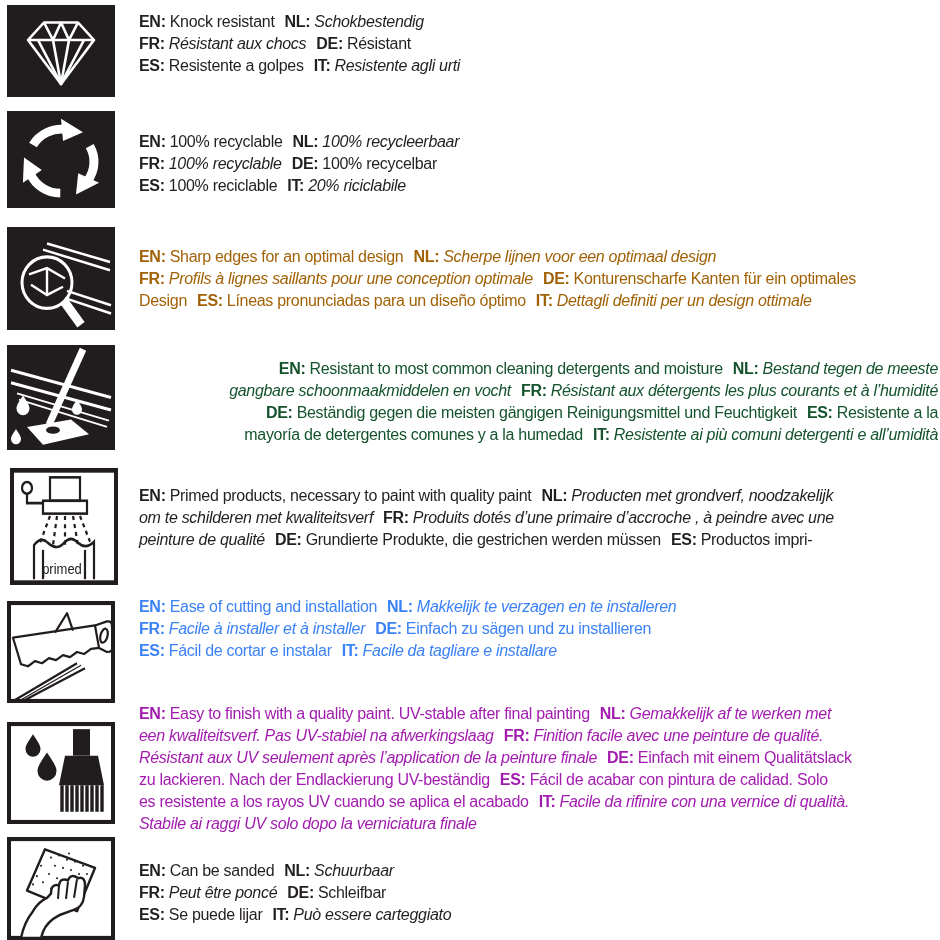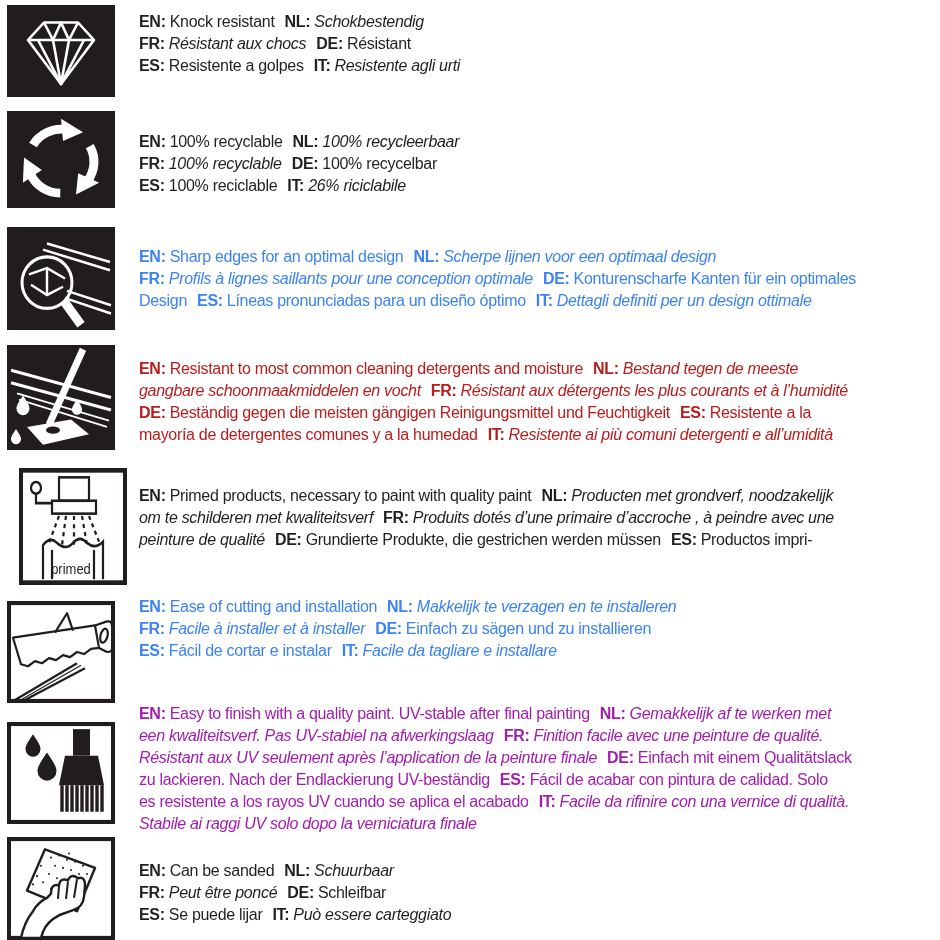--- a/index.html
+++ b/index.html
@@ -52,62 +52,62 @@
             </g>
       <g transform="rotate(240)">
               <path d="M-28 -17 A33 33 0 0 1 4 -33" fill="none" stroke="#ffffff" stroke-width="9"></path>
               <polygon points="0,-44 22,-30 2,-21" fill="#ffffff"></polygon>
             </g>
     </g>
         </svg>
       </div><div class="text-block" style="top: 131px; color: rgb(35, 31, 32);">
         <div class="line"><span class="run-label">EN:</span><span class="run-text">100% recyclable</span><span class="run-label">NL:</span><span class="run-text italic">100% recycleerbaar</span></div>
         <div class="line"><span class="run-label">FR:</span><span class="run-text italic">100% recyclable</span><span class="run-label">DE:</span><span class="run-text">100% recycelbar</span></div>
-        <div class="line"><span class="run-label">ES:</span><span class="run-text">100% reciclable</span><span class="run-label">IT:</span><span class="run-text italic">26% riciclabile</span></div>
+        <div class="line"><span class="run-label">ES:</span><span class="run-text">100% reciclable</span><span class="run-label">IT:</span><span class="run-text italic">20% riciclabile</span></div>
       </div></div><div class="row"><div class="icon-box dark" style="left: 7px; top: 227px; width: 108px; height: 103px;">
         <svg viewBox="0 0 108 100" preserveAspectRatio="none">
     <rect width="108" height="100" fill="#211c1d"></rect>
     <g fill="none" stroke="#ffffff" stroke-width="2.4">
       <path d="M40 16 L103 34"></path>
             <path d="M36 22 L103 42"></path>
       <path d="M60 62 L104 76"></path>
             <path d="M58 69 L104 84"></path>
       <circle cx="40" cy="54" r="25" stroke-width="3"></circle>
       <path d="M22 46 L40 40 L58 50"></path>
             <path d="M40 40 L40 66"></path>
             <path d="M24 56 L40 66 L56 58"></path>
     </g>
     <path d="M57 72 L74 95" stroke="#ffffff" stroke-width="9"></path>
         </svg>
-      </div><div class="text-block" style="top: 246px; color: #3b82f6;">
+      </div><div class="text-block" style="top: 246px; color: #a16207;">
         <div class="line"><span class="run-label">EN:</span><span class="run-text">Sharp edges for an optimal design</span><span class="run-label">NL:</span><span class="run-text italic">Scherpe lijnen voor een optimaal design</span></div>
         <div class="line"><span class="run-label">FR:</span><span class="run-text italic">Profils à lignes saillants pour une conception optimale</span><span class="run-label">DE:</span><span class="run-text">Konturenscharfe Kanten für ein optimales</span></div>
         <div class="line"><span class="run-text">Design</span><span class="run-label">ES:</span><span class="run-text">Líneas pronunciadas para un diseño óptimo</span><span class="run-label">IT:</span><span class="run-text italic">Dettagli definiti per un design ottimale</span></div>
       </div></div><div class="row"><div class="icon-box dark" style="left: 7px; top: 345px; width: 108px; height: 105px;">
         <svg viewBox="0 0 108 100" preserveAspectRatio="none">
     <rect width="108" height="100" fill="#211c1d"></rect>
     <g fill="none" stroke="#ffffff">
       <path d="M4 24 L104 50" stroke-width="3"></path>
             <path d="M4 36 L104 62" stroke-width="3"></path>
       <path d="M10 46 L102 72" stroke-width="1.8"></path>
             <path d="M12 52 L100 78" stroke-width="1.8"></path>
     </g>
     <path d="M76 4 L42 76" stroke="#ffffff" stroke-width="7"></path>
     <polygon points="20,78 64,71 82,85 36,95" fill="#ffffff"></polygon>
     <ellipse cx="46" cy="81" rx="7" ry="3.5" fill="#211c1d"></ellipse>
     <path d="M16 48 c4 6 6.5 9 6.5 12.5 a6.5 6.5 0 1 1 -13 0 c0 -3.5 2.5 -6.5 6.5 -12.5 z" fill="#ffffff"></path>
     <path d="M70 52 c3 4.5 5 7 5 9.5 a5 5 0 1 1 -10 0 c0 -2.5 2 -5 5 -9.5 z" fill="#ffffff"></path>
     <path d="M9 80 c3 4.5 5 7 5 9.5 a5 5 0 1 1 -10 0 c0 -2.5 2 -5 5 -9.5 z" fill="#ffffff"></path>
         </svg>
-      </div><div class="text-block" style="top: 358px; color: #b91c1c;">
+      </div><div class="text-block" style="top: 358px; color: #14532d; text-align: right;">
         <div class="line"><span class="run-label">EN:</span><span class="run-text">Resistant to most common cleaning detergents and moisture</span><span class="run-label">NL:</span><span class="run-text italic">Bestand tegen de meeste</span></div>
         <div class="line"><span class="run-text italic">gangbare schoonmaakmiddelen en vocht</span><span class="run-label">FR:</span><span class="run-text italic">Résistant aux détergents les plus courants et à l’humidité</span></div>
         <div class="line"><span class="run-label">DE:</span><span class="run-text">Beständig gegen die meisten gängigen Reinigungsmittel und Feuchtigkeit</span><span class="run-label">ES:</span><span class="run-text">Resistente a la</span></div>
         <div class="line"><span class="run-text">mayoría de detergentes comunes y a la humedad</span><span class="run-label">IT:</span><span class="run-text italic">Resistente ai più comuni detergenti e all’umidità</span></div>
-      </div></div><div class="row"><div class="icon-box light" style="left: 19px; top: 468px; width: 108px; height: 117px;">
+      </div></div><div class="row"><div class="icon-box light" style="left: 10px; top: 468px; width: 108px; height: 117px;">
         <svg viewBox="0 0 108 100" preserveAspectRatio="none">
     <rect x="2" y="2" width="104" height="96" fill="#ffffff" stroke="#211c1d" stroke-width="4"></rect>
     <g fill="none" stroke="#211c1d" stroke-width="2.2">
       <rect x="40" y="8" width="30" height="20"></rect>
       <rect x="33" y="28" width="44" height="11"></rect>
       <circle cx="17" cy="17" r="5"></circle>
       <path d="M17 22 V30 H33"></path>
       <g stroke-dasharray="3.5 3.5">
         <path d="M40 41 L30 64"></path>
               <path d="M47 41 L43 66"></path>

